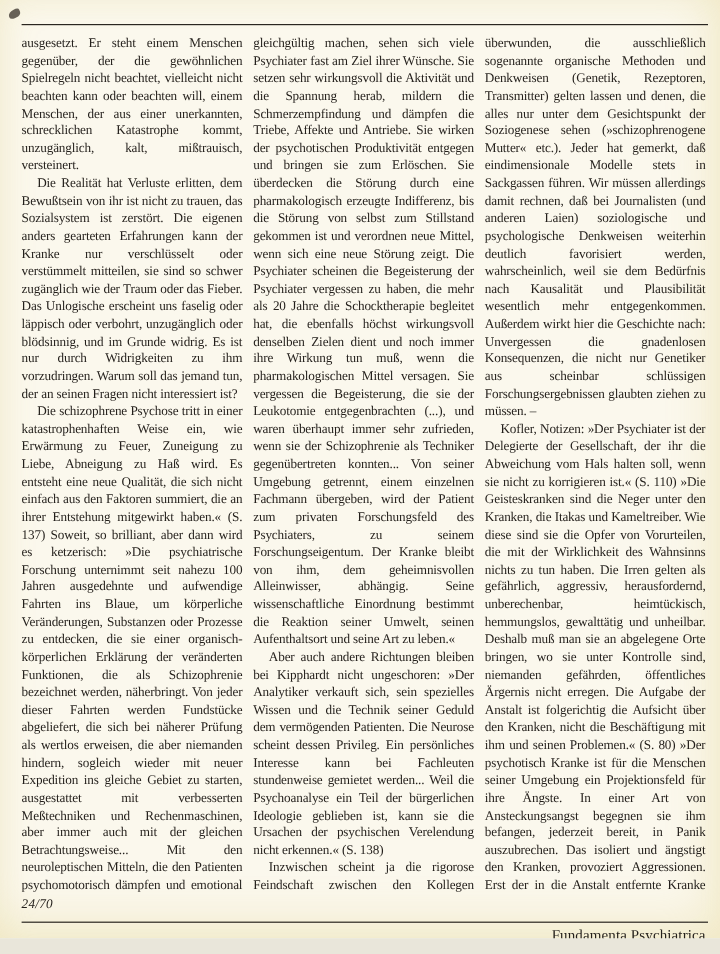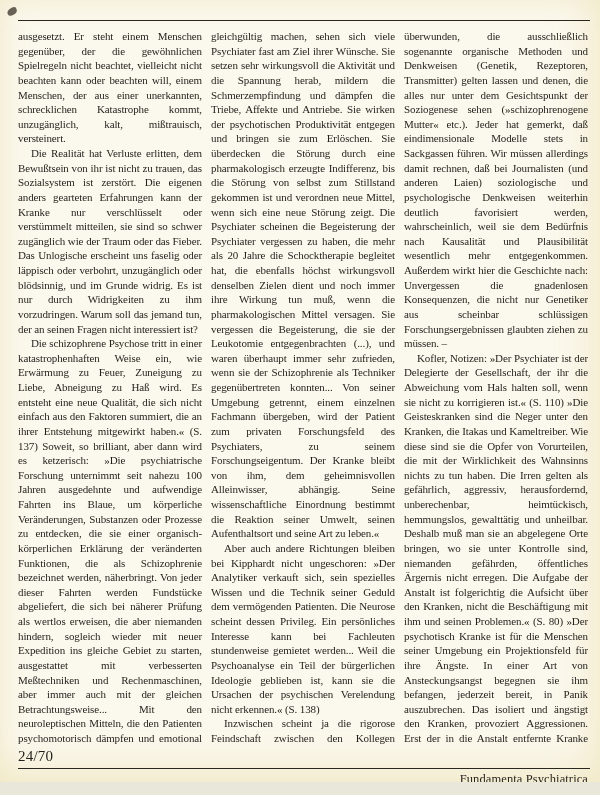--- a/index.html
+++ b/index.html
@@ -49,21 +49,22 @@
   .columns p.cont { text-indent: 0; }
   .footer-rule {
     position: absolute;
     left: 18px; top: 768px;
     width: 572px; height: 0;
     border-top: 1.6px solid #2a2620;
   }
   .page-number {
     position: absolute;
     left: 18px; top: 748px;
-    font-size: 15px;
+    font-style: italic;
+    font-size: 11px;
     letter-spacing: 0.2px;
   }
   .journal-title {
     position: absolute;
     right: 12px; top: 772px;
     font-weight: normal;
     font-size: 12.5px;
     letter-spacing: 0.1px;
   }
 </style>

